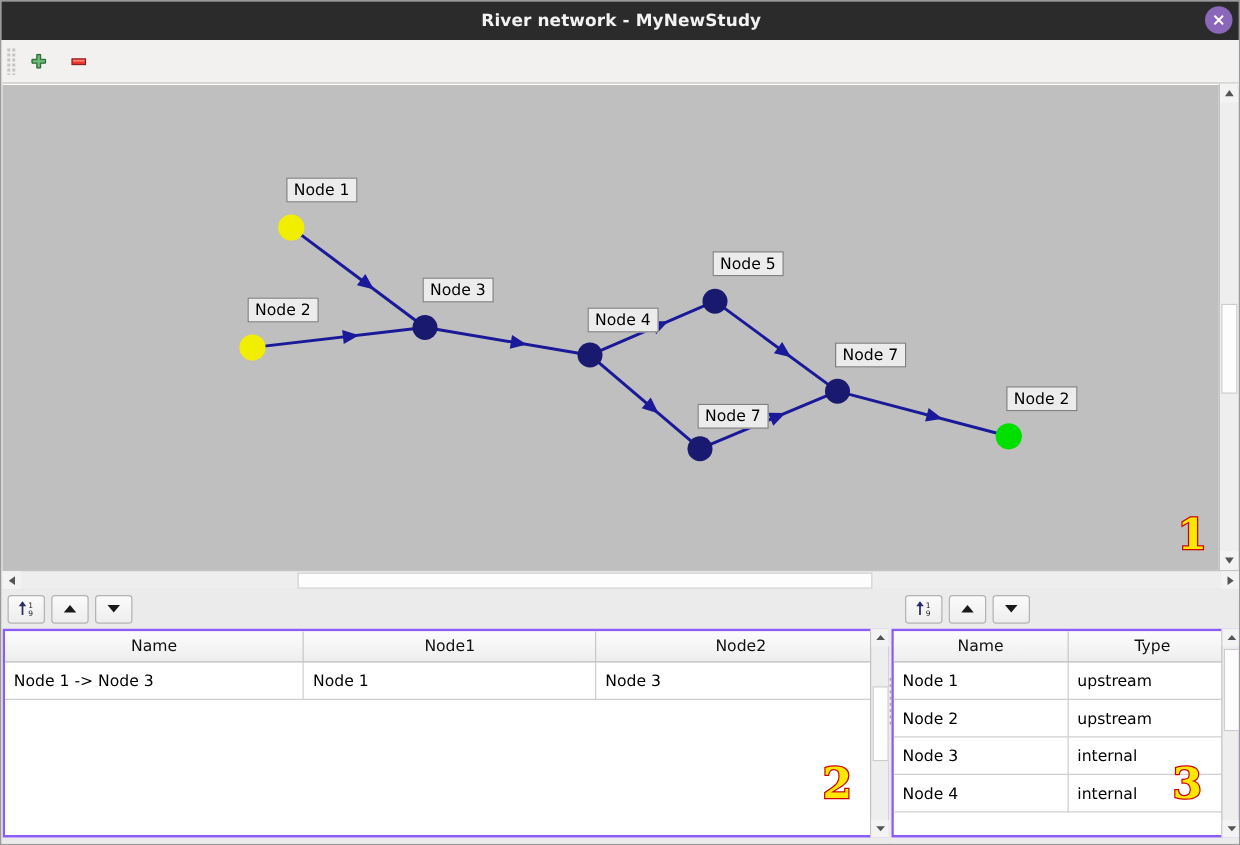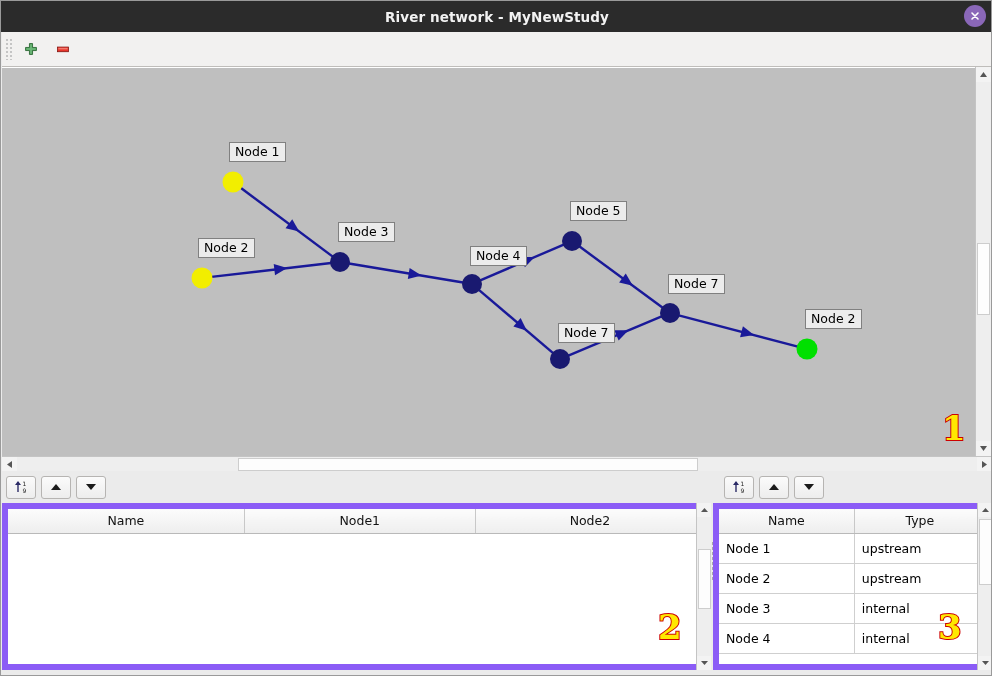--- a/index.html
+++ b/index.html
@@ -186,21 +186,21 @@
     border: 1px solid #b6b4b2;
     border-radius: 3px;
     display: flex; align-items: center; justify-content: center;
     cursor: pointer;
     padding: 0;
   }
 
   .tableview {
     position: absolute; left: 0; top: 30px; right: 0; bottom: 6px;
     background: #ffffff;
-    border: 6px solid #8b5cf6;
+    border: 2px solid #8b5cf6;
     overflow: hidden;
   }
   .panel.left  .tableview { left: 0; right: 0; }
   table.grid {
     border-collapse: collapse;
     table-layout: fixed;
     width: 100%;
   }
   table.grid th {
     background: linear-gradient(#fcfcfc, #eeeeee);
@@ -392,20 +392,25 @@
             <col style="width:228px">
           </colgroup>
         <thead>
             <tr id="links-head">
               <th>Name</th>
               <th>Node1</th>
               <th>Node2</th>
             </tr>
           </thead>
         <tbody id="links-body">
+            <tr>
+              <td>Node 1 -&gt; Node 3</td>
+              <td>Node 1</td>
+              <td>Node 3</td>
+            </tr>
           </tbody>
       </table>
     </div>
 
     <div class="inner-vscroll">
       <div class="ia up">
         <svg width="9" height="6" viewBox="0 0 9 6">
           <path d="M4.5 1 L8 5 L1 5 Z" fill="#555"></path>
         </svg>
       </div>

